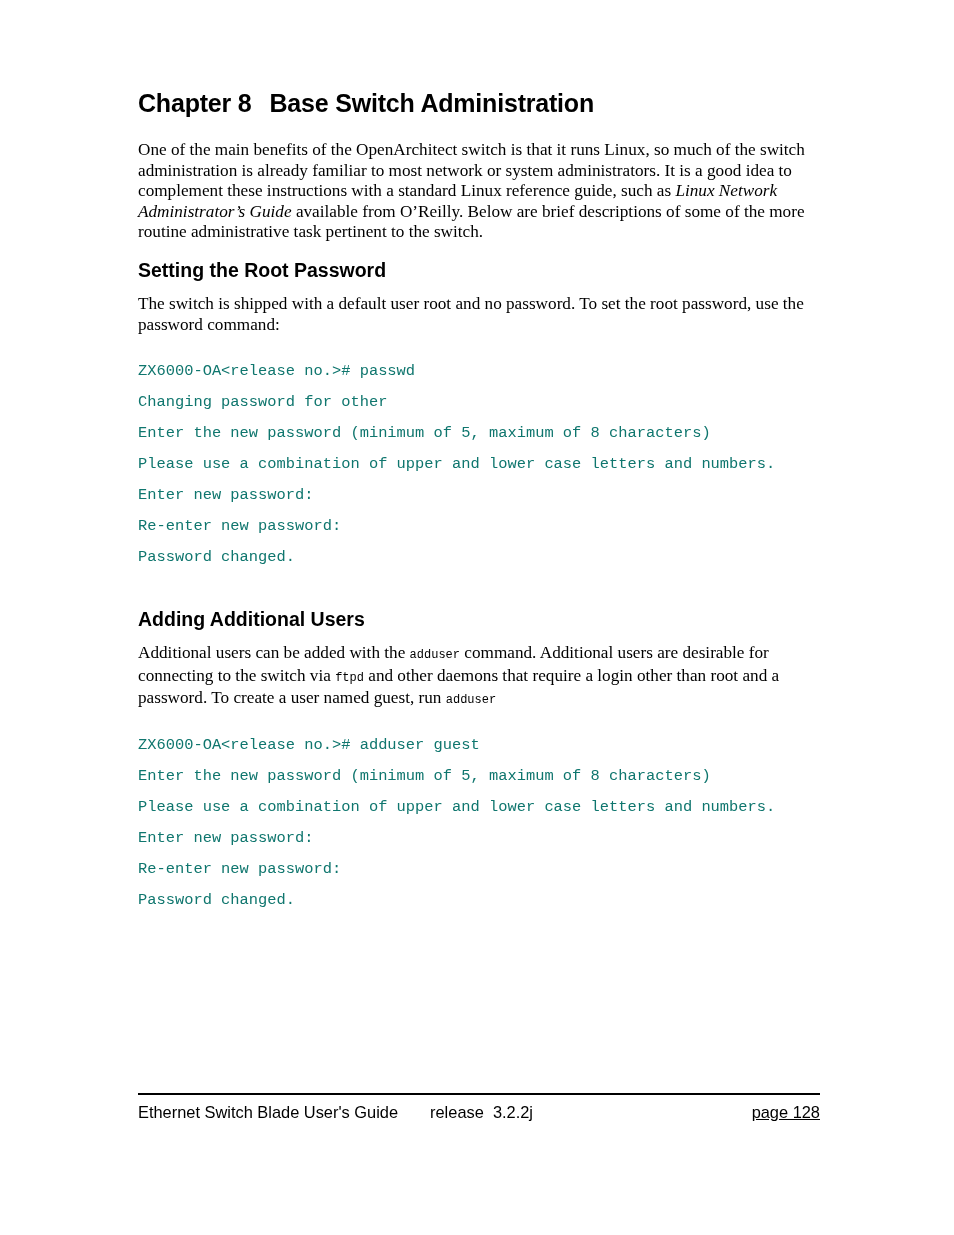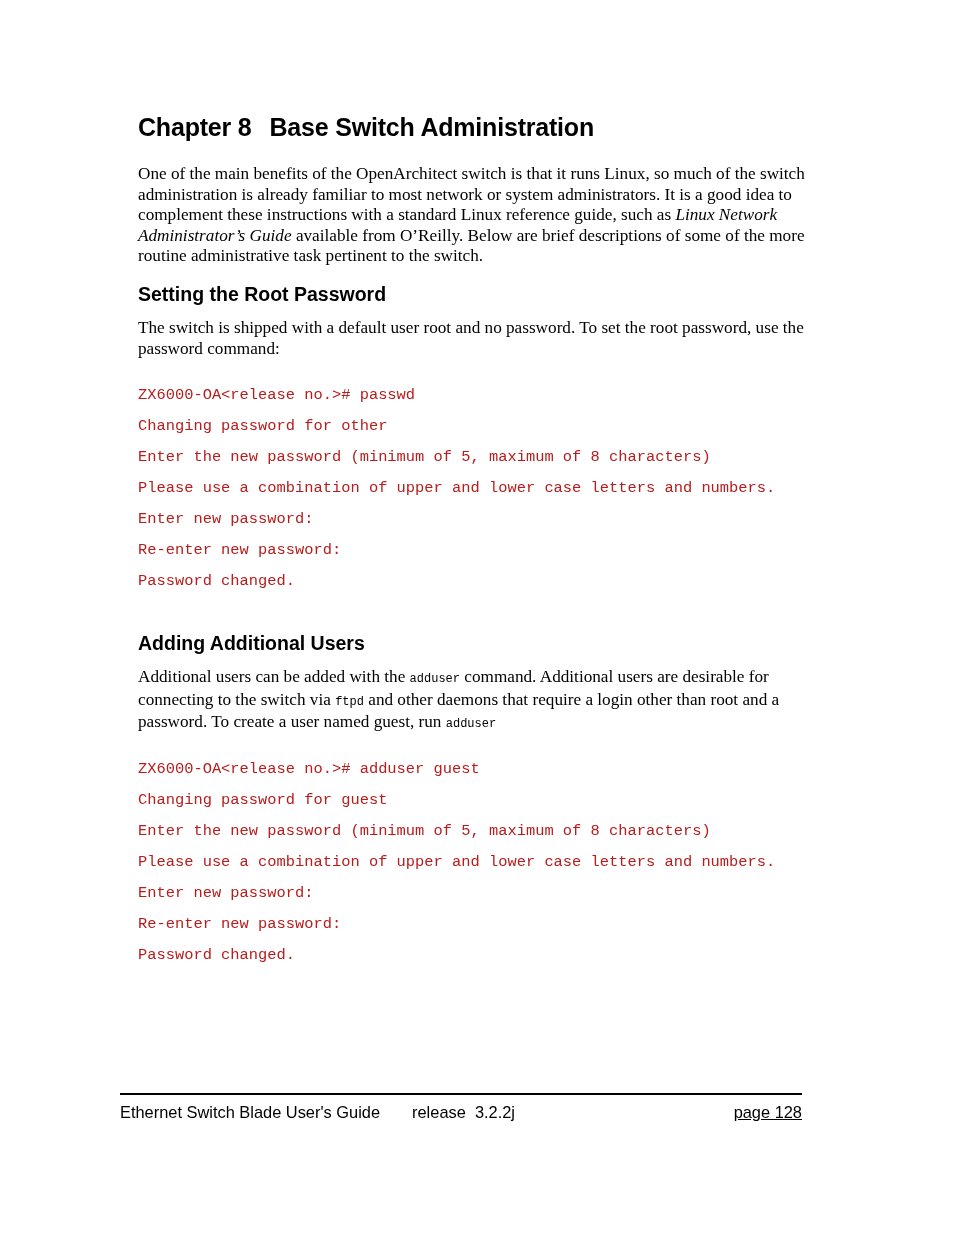--- a/index.html
+++ b/index.html
@@ -24,21 +24,21 @@
   }
 
   
   .chapter-title {
     font-family: "Liberation Sans", sans-serif;
     font-weight: bold;
     font-size: 25px;
     line-height: 30px;
     letter-spacing: -0.2px;
     margin: 0;
-    padding-top: 112px;
+    padding-top: 88px;
   }
   .chapter-title .ch-num {
     margin-right: 18px;
   }
 
   
   .body-par {
     font-family: "Liberation Serif", serif;
     font-size: 17.2px;
     line-height: 20.6px;
@@ -63,21 +63,21 @@
     margin: 0;
   }
   .sect-head-1 { margin-top: 16px; }
   .sect-head-2 { margin-top: 35px; }
   .par-after-head { margin-top: 12px; }
 
   
   .code-block {
     font-family: "Liberation Mono", monospace;
     font-size: 15.4px;
-    color: #b91c1c;
+    color: #0f766e;
     margin: 0;
   }
   .code-block-1 { margin-top: 21px; }
   .code-block-2 { margin-top: 19px; }
   .code-line {
     line-height: 31px;
     white-space: pre;
   }
 
   
@@ -93,21 +93,21 @@
   }
   .caution .mono-bold {
     font-family: "Liberation Mono", monospace;
     font-weight: bold;
     font-size: 15.6px;
   }
 
   
   .footer {
     position: absolute;
-    left: 120px;
+    left: 138px;
     top: 1093px;
     width: 682px;
   }
   .footer-rule {
     border-top: 2.2px solid #000000;
     width: 100%;
   }
   .footer-row {
     display: flex;
     align-items: baseline;
@@ -144,21 +144,20 @@
       <div class="code-line">Re-enter new password:</div>
       <div class="code-line">Password changed.</div>
     </div>
 
 
     <h2 class="sect-head sect-head-2">Adding Additional Users</h2>
     <p class="body-par par-after-head"><span>Additional users can be added with the </span><span class="mono-inline">adduser</span><span> command. Additional users are desirable for connecting to the switch via </span><span class="mono-inline">ftpd</span><span> and other daemons that require a login other than root and a password. To create a user named guest, run </span><span class="mono-inline">adduser</span></p>
 
     <div class="code-block code-block-2">
       <div class="code-line">ZX6000-OA&lt;release no.&gt;# adduser guest</div>
-      <div class="code-line">Changing password for guest</div>
       <div class="code-line">Enter the new password (minimum of 5, maximum of 8 characters)</div>
       <div class="code-line">Please use a combination of upper and lower case letters and numbers.</div>
       <div class="code-line">Enter new password:</div>
       <div class="code-line">Re-enter new password:</div>
       <div class="code-line">Password changed.</div>
     </div>
 
   </div>
 
   <div class="footer">

